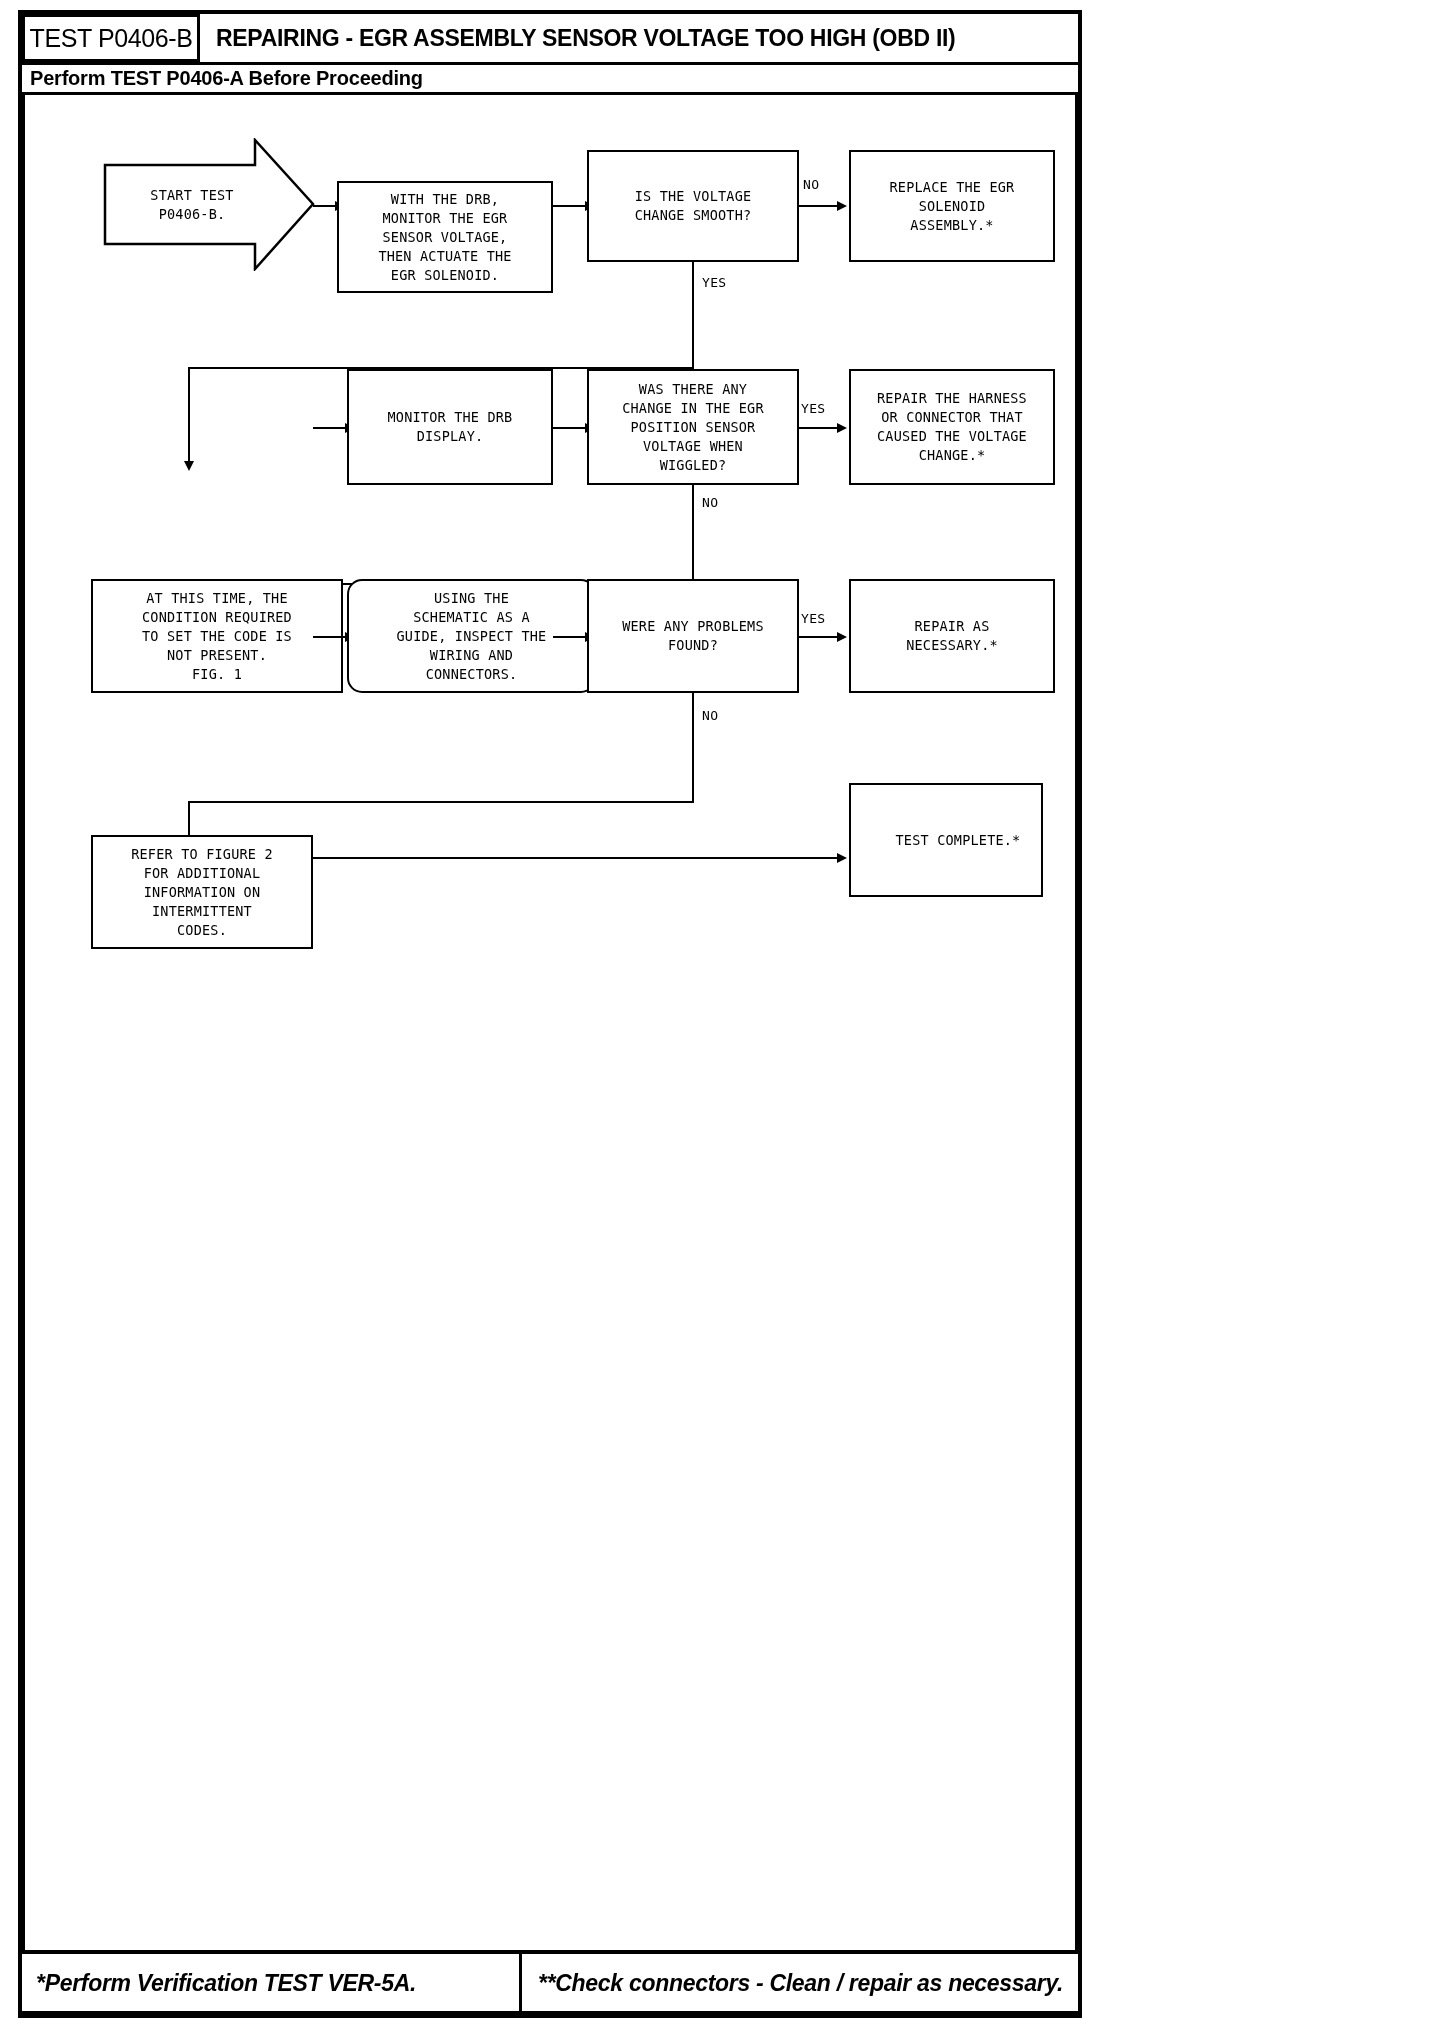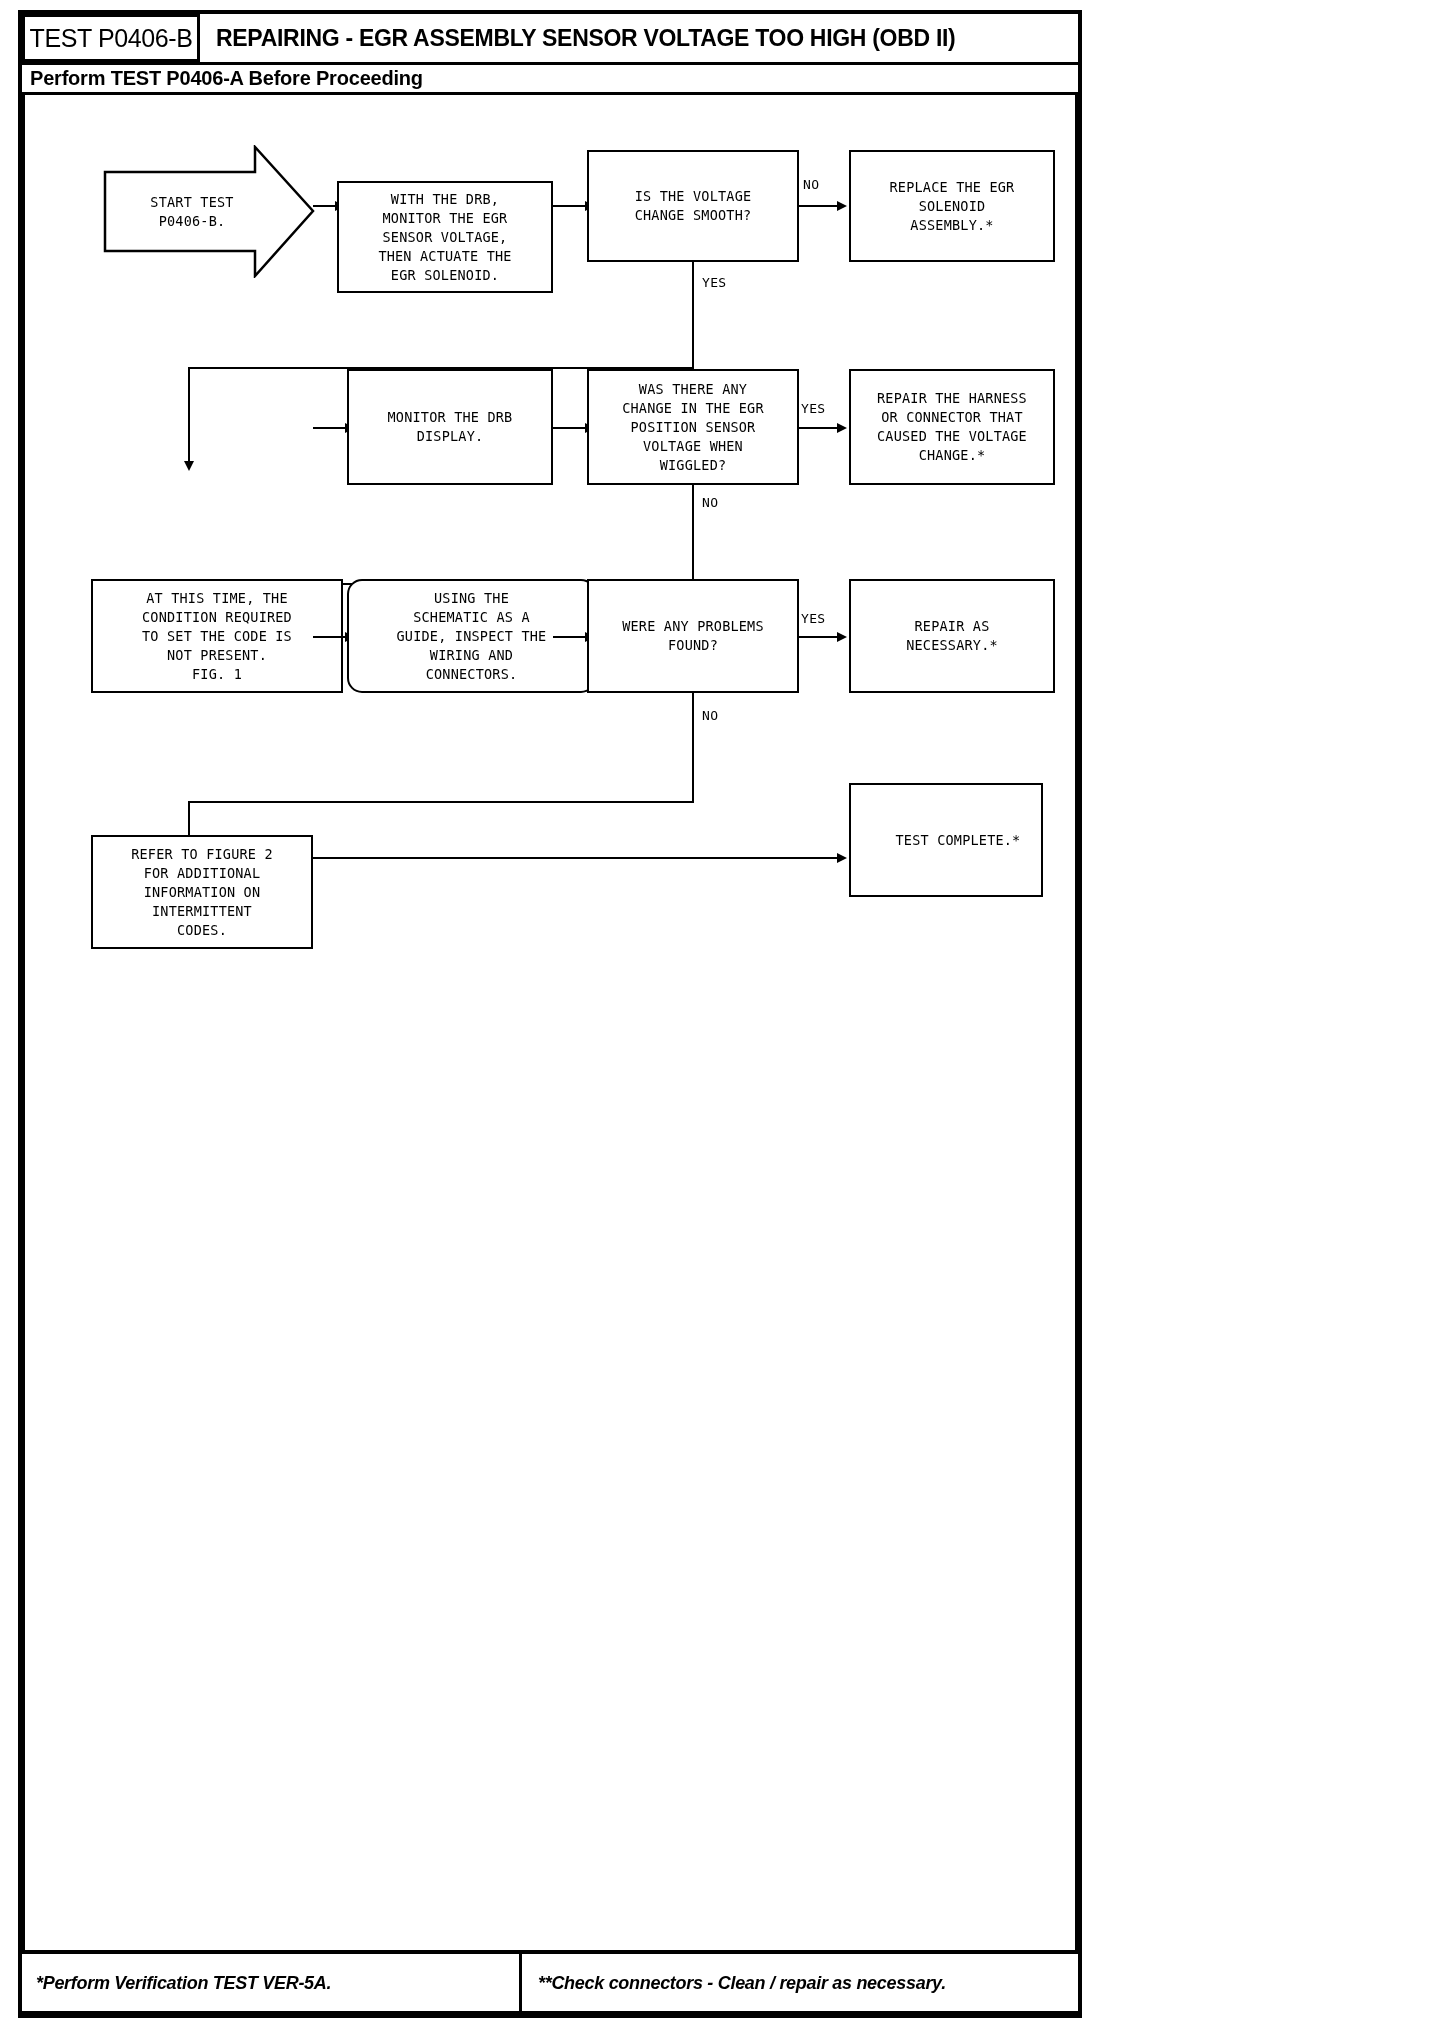--- a/index.html
+++ b/index.html
@@ -139,21 +139,21 @@
   .footer-left {
     width: 500px;
     padding-left: 14px;
     border-right: 3px solid #000;
   }
   .footer-right {
     flex: 1;
     padding-left: 16px;
   }
   .footer-text {
-    font-size: 18px;
+    font-size: 23px;
     font-weight: bold;
     font-style: italic;
     letter-spacing: -0.3px;
     white-space: nowrap;
   }
   .footer-rule-bottom {
     position: absolute;
     left: 22px;
     top: 2011px;
     width: 1056px;
@@ -248,21 +248,21 @@
     </div>
   </div>
   <div class="subheader-rule"></div>
   <div class="subheader">
     <span class="subheader-text">Perform TEST P0406-A Before Proceeding</span>
   </div>
   <div class="header-bottom-rule"></div>
 
   <div class="flow-canvas">
 
-    <div class="start-shape" style="left:78px; top:50px; width:212px; height:133px;">
+    <div class="start-shape" style="left:78px; top:43px; width:212px; height:133px;">
       <svg width="212" height="133" viewBox="0 0 212 133" aria-hidden="true">
         <path d="M2,27 L152,27 L152,2 L210,66 L152,131 L152,106 L2,106 Z" fill="#ffffff" stroke="#000000" stroke-width="2.5"></path>
       </svg>
       <div class="start-label">
         <span class="node-text">START TEST
 P0406-B.</span>
       </div>
     </div>
 
     <div class="hline" style="left:288px; top:110px; width:24px;"></div>

